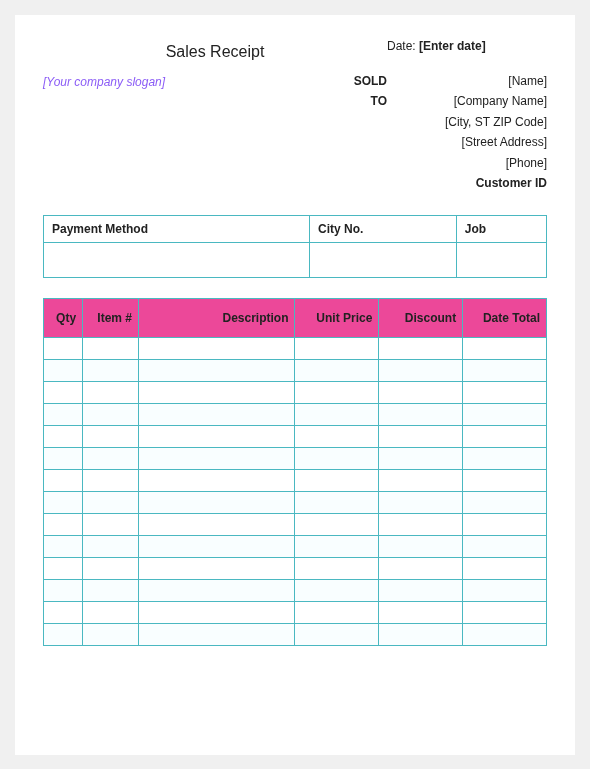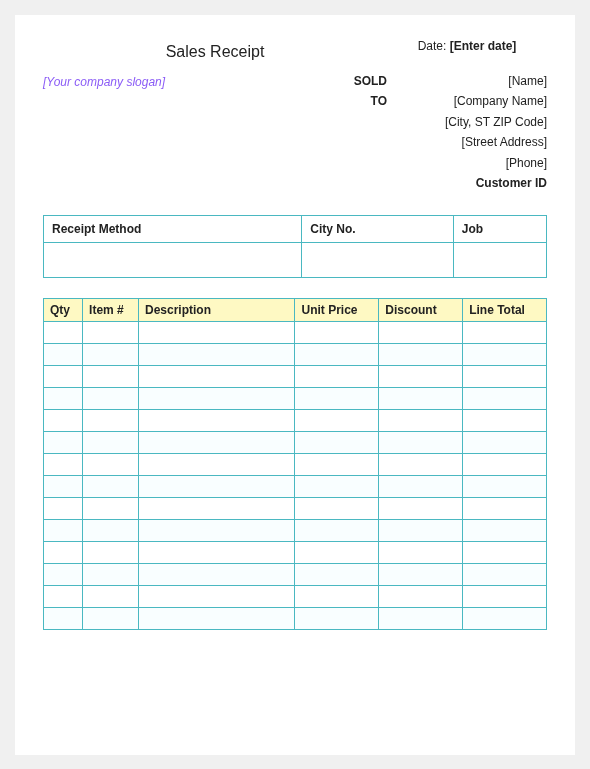--- a/index.html
+++ b/index.html
@@ -45,21 +45,21 @@
       flex: 1;
       text-align: center;
       padding-top: 4px;
     }
     .title-center h1 {
       font-size: 16px;
       font-weight: normal;
       color: #222;
     }
     .top-right {
-      text-align: center;
+      text-align: left;
       font-size: 12px;
       color: #222;
       min-width: 160px;
     }
     .top-right .label {
       font-weight: normal;
     }
     .top-right .value {
       font-weight: bold;
     }
@@ -117,25 +117,25 @@
     }
 
     
     .items-table {
       width: 100%;
       border-collapse: collapse;
       margin-top: 4px;
     }
     .items-table th {
       border: 1.5px solid #4ab8c1;
-      padding: 4px 6px;
-      text-align: left;
-      font-size: 12px;
-      font-weight: bold;
-      background: #fef9c3;
+      padding: 12px 6px;
+      text-align: right;
+      font-size: 12px;
+      font-weight: bold;
+      background: #ec4899;
       color: #222;
     }
     .items-table td {
       border: 1px solid #4ab8c1;
       padding: 0;
       height: 22px;
       font-size: 12px;
       background: #fff;
     }
     .items-table tr:nth-child(even) td {
@@ -180,21 +180,21 @@
       <div>[City, ST  ZIP Code]</div>
       <div>[Street Address]</div>
       <div>[Phone]</div>
       <div style="font-weight:bold;">Customer ID</div>
     </div>
   </div>
 
   <table class="payment-table">
     <thead>
       <tr>
-        <th class="col-pm"><span>Receipt Method</span></th>
+        <th class="col-pm"><span>Payment Method</span></th>
         <th class="col-cn"><span>City No.</span></th>
         <th class="col-job"><span>Job</span></th>
       </tr>
     </thead>
     <tbody>
       <tr>
         <td>&nbsp;</td>
         <td>&nbsp;</td>
         <td>&nbsp;</td>
       </tr>
@@ -202,21 +202,21 @@
   </table>
 
   <table class="items-table">
     <thead>
       <tr>
         <th class="col-qty"><span>Qty</span></th>
         <th class="col-item"><span>Item #</span></th>
         <th class="col-desc"><span>Description</span></th>
         <th class="col-unit"><span>Unit Price</span></th>
         <th class="col-disc"><span>Discount</span></th>
-        <th class="col-total"><span>Line Total</span></th>
+        <th class="col-total"><span>Date Total</span></th>
       </tr>
     </thead>
     <tbody id="items-body">
     <tr>
           <td>&nbsp;</td>
           <td>&nbsp;</td>
           <td>&nbsp;</td>
           <td>&nbsp;</td>
           <td>&nbsp;</td>
           <td>&nbsp;</td>

